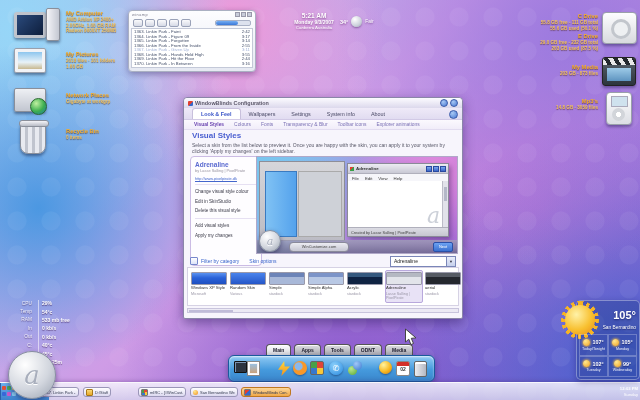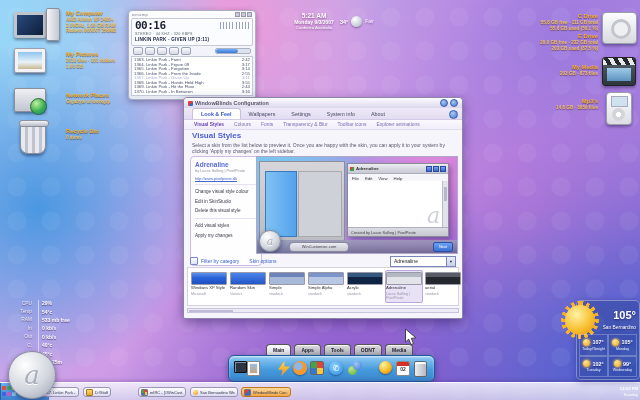--- a/index.html
+++ b/index.html
@@ -278,27 +278,20 @@
   </div>
   <div class="abs" id="stats-divider"></div>
 
   <div class="abs" id="winamp">
     <div id="wa-titlebar">
       <span id="wa-title">winamp</span>
       <span class="wa-winbtn"></span>
       <span class="wa-winbtn"></span>
       <span class="wa-winbtn"></span>
     </div>
-    <div id="wa-display">
-      <span id="wa-time">00:16</span>
-      <span class="wa-viz" style="right:19px;"></span>
-      <span class="wa-viz" style="right:3px;"></span>
-      <span id="wa-info">STEREO · 44 KHZ · 320 KBPS</span>
-      <span id="wa-track">LINKIN PARK - GIVEN UP (3:11)</span>
-    </div>
     <div id="wa-controls">
       <span class="wa-btn"></span>
       <span class="wa-btn"></span>
       <span class="wa-btn"></span>
       <span class="wa-btn"></span>
       <span class="wa-btn"></span>
       <span id="wa-vol"></span>
     </div>
     <div id="wa-playlist">
       <div class="parow">

